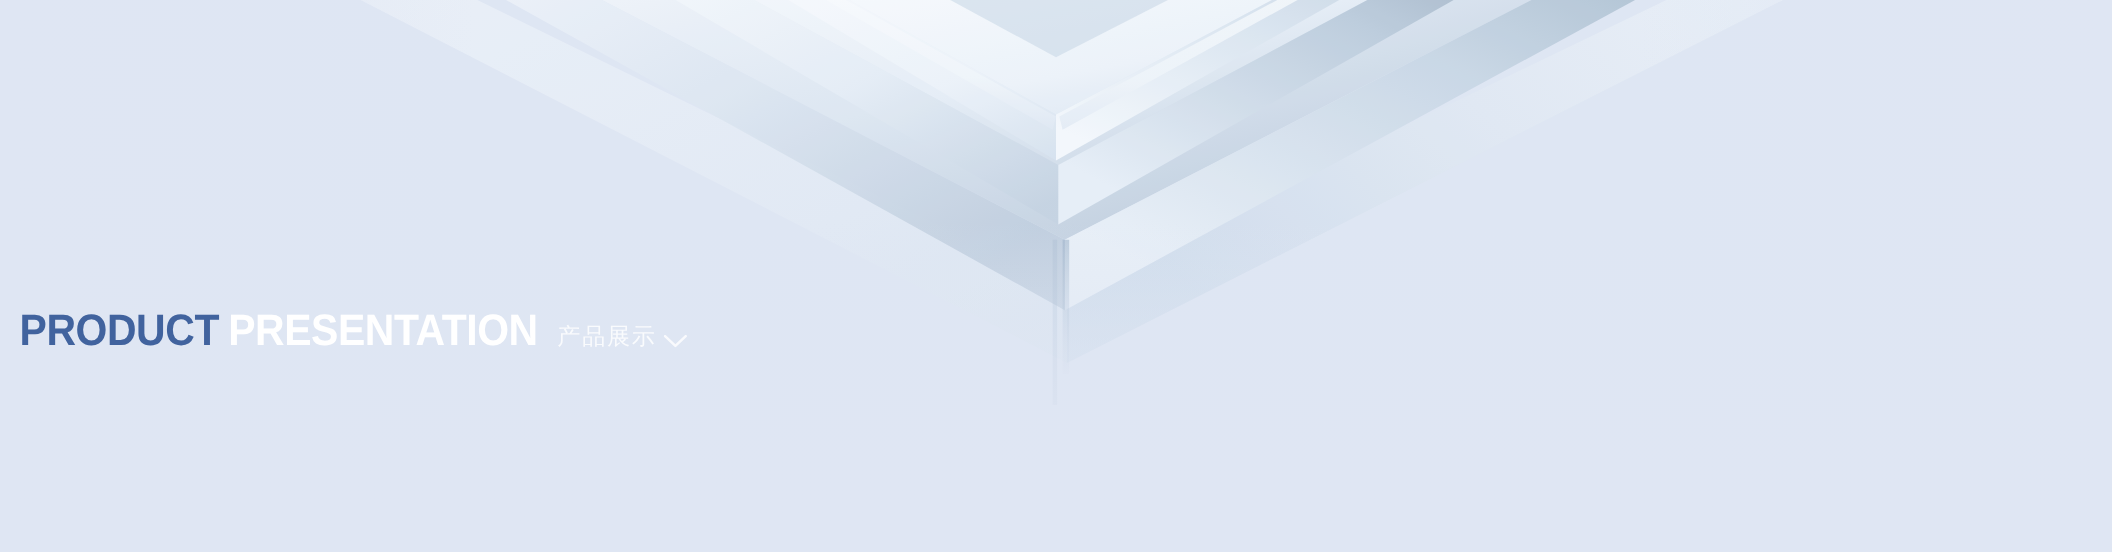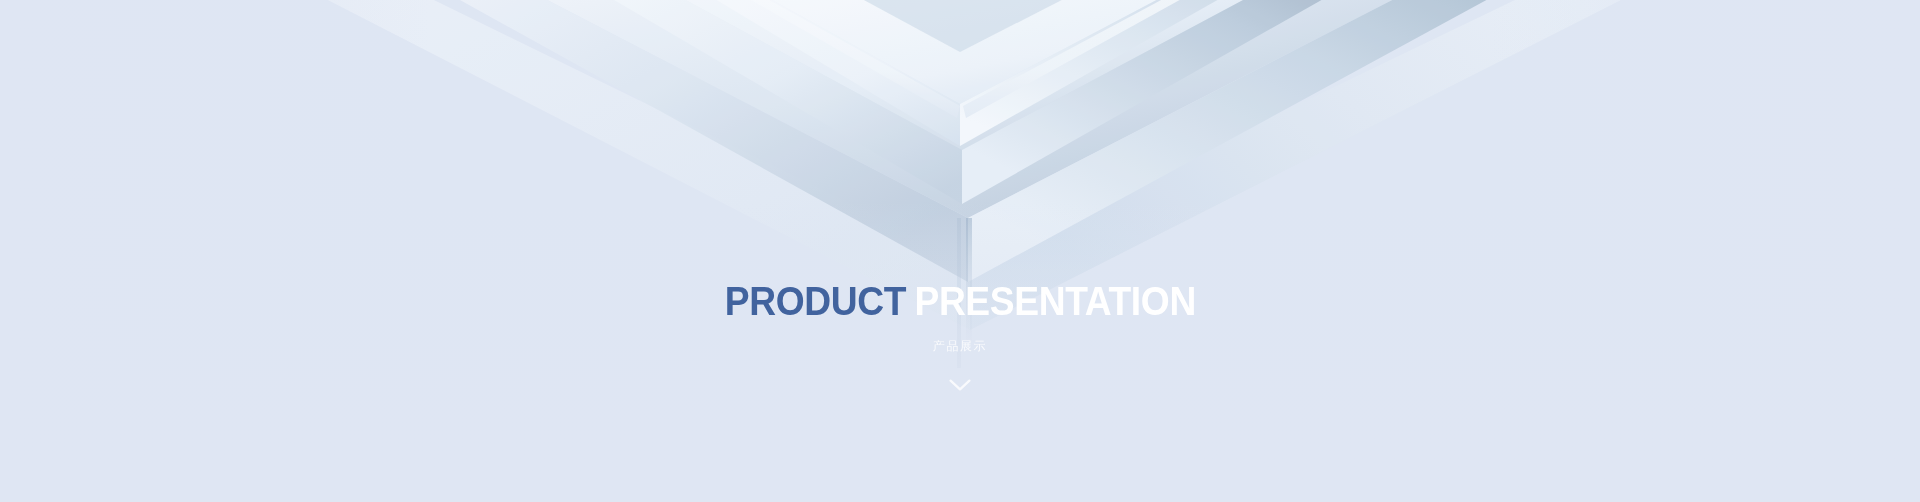--- a/index.html
+++ b/index.html
@@ -62,42 +62,42 @@
     pointer-events:none;
   }
 
   
   #hero-content {
     position:absolute;
     left:0;
     right:0;
     top:278px;
     display:flex;
-    flex-direction:column;
+    flex-direction:row;
     align-items:center;
     z-index:5;
   }
 
   #hero-title {
     font-size:40px;
     line-height:46px;
     font-weight:bold;
     letter-spacing:-0.4px;
     white-space:nowrap;
     text-align:center;
     transform:scaleX(0.93);
     transform-origin:center;
   }
   #hero-title .title-primary { color:#41639e; }
   #hero-title .title-secondary { color:#ffffff; }
   #hero-title .title-gap { display:inline-block; width:9px; }
 
   #hero-subtitle {
     margin-top:11px;
-    font-size:12px;
+    font-size:21px;
     line-height:22px;
     letter-spacing:1.6px;
     color:rgba(255,255,255,0.82);
     white-space:nowrap;
   }
 
   #scroll-down-button {
     margin-top:18px;
     width:34px;
     height:20px;

